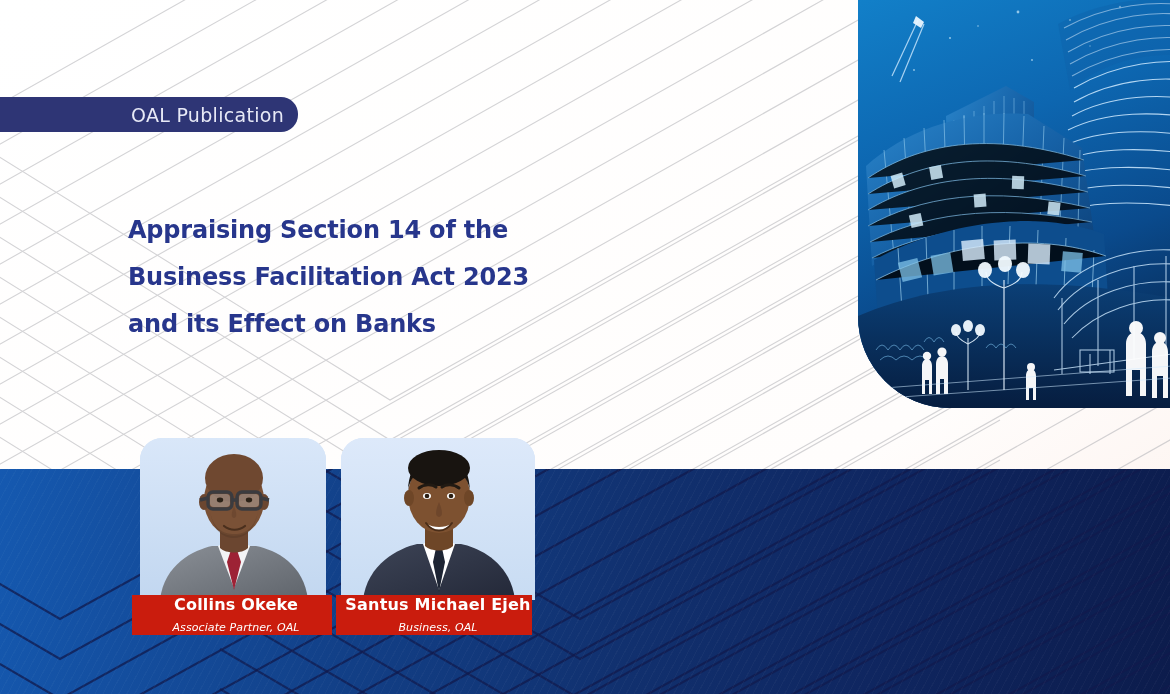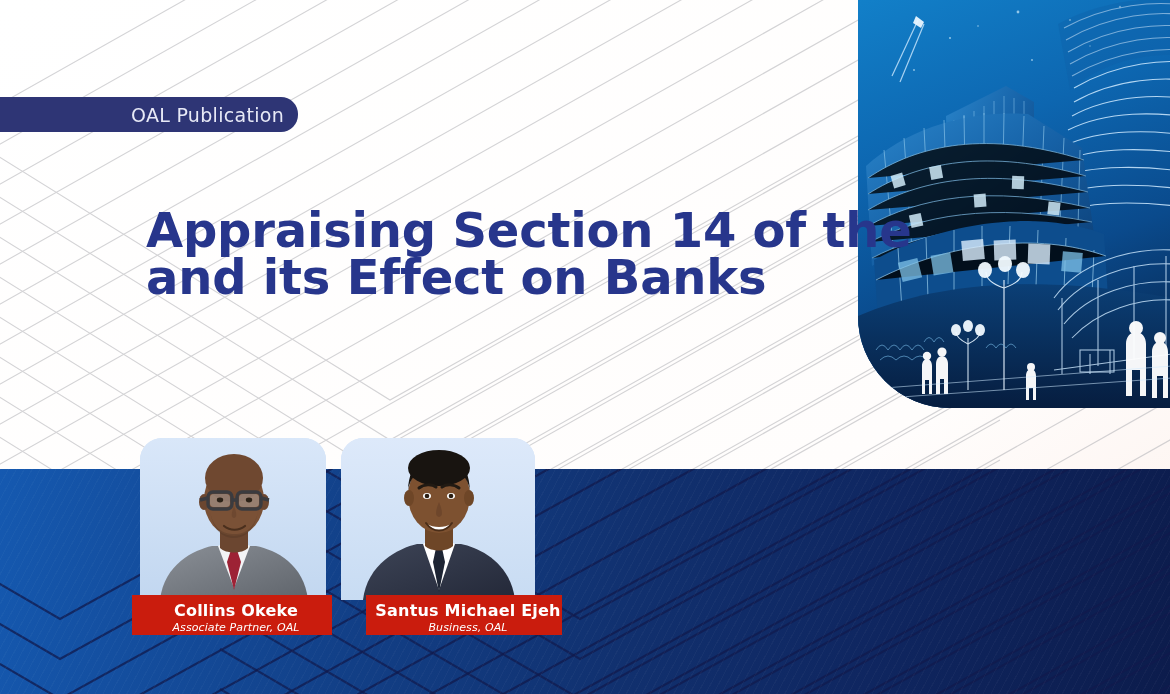--- a/index.html
+++ b/index.html
@@ -68,27 +68,27 @@
     color:#e7e9f6;
     font-size:19px;
     letter-spacing:.3px;
     font-weight:400;
     font-family:"DejaVu Sans", sans-serif;
   }
 
   
   .title {
     position:absolute;
-    left:146px; top:207px;
+    left:128px; top:207px;
     width:700px;
     z-index:5;
     color:#27368c;
     font-family:"DejaVu Sans", sans-serif;
     font-weight:700;
-    font-size:48px;
+    font-size:24px;
     line-height:47px;
     letter-spacing:-0.2px;
   }
   .title .line { display:block; white-space:nowrap; }
 
   
   .city {
     position:absolute;
     left:858px; top:-2px;
     width:314px; height:410px;
@@ -109,21 +109,21 @@
     width:100%;
     border-radius:22px 22px 0 0;
     overflow:hidden;
     background:linear-gradient(180deg,#d4e3f7 0%, #c7dbf4 60%, #bfd5f1 100%);
   }
   .author .photo svg { display:block; width:100%; height:100%; }
   .nameplate {
     position:absolute;
     background:#ca1c0d;
     display:flex; flex-direction:column;
-    align-items:center; justify-content:flex-end;
+    align-items:center; justify-content:space-between;
     color:#ffffff;
     z-index:7;
     padding-left:8px;
   }
   .nameplate .nm {
     font-family:"DejaVu Sans", sans-serif;
     font-weight:700;
     font-size:16px;
     line-height:19px;
     letter-spacing:.2px;
@@ -136,21 +136,21 @@
     margin-top:1px;
     letter-spacing:.1px;
     font-style:italic;
   }
 
   
   #author-1 { left:140px; top:438px; width:186px; height:162px; }
   #plate-1  { left:132px; top:595px; width:200px; height:40px; }
   
   #author-2 { left:341px; top:438px; width:194px; height:162px; }
-  #plate-2  { left:336px; top:595px; width:196px; height:40px;margin-left:30px; }
+  #plate-2  { left:336px; top:595px; width:196px; height:40px; }
 </style>
 </head>
 <body>
 
 <div class="poster">
 
   <div class="white-texture">
     <svg viewBox="0 0 1170 694" preserveAspectRatio="none">
       <defs>
         <linearGradient id="warm" x1="0" y1="0" x2="1" y2="1">
@@ -454,20 +454,21 @@
       </g>
     </svg>
   </div>
 
   <div class="badge">
     <span class="badge-label">OAL Publication</span>
   </div>
 
   <h1 class="title">
     <span class="line">Appraising Section 14 of the</span>
+    <span class="line">Business Facilitation Act 2023</span>
     <span class="line">and its Effect on Banks</span>
   </h1>
 
   <div class="author" id="author-1">
     <div class="photo">
       <svg viewBox="0 0 186 162" preserveAspectRatio="xMidYMax slice">
         <defs>
           <linearGradient id="bg1" x1="0" y1="0" x2="0" y2="1">
             <stop offset="0%" stop-color="#d9e7f9"></stop>
             <stop offset="100%" stop-color="#c2d7f0"></stop>

